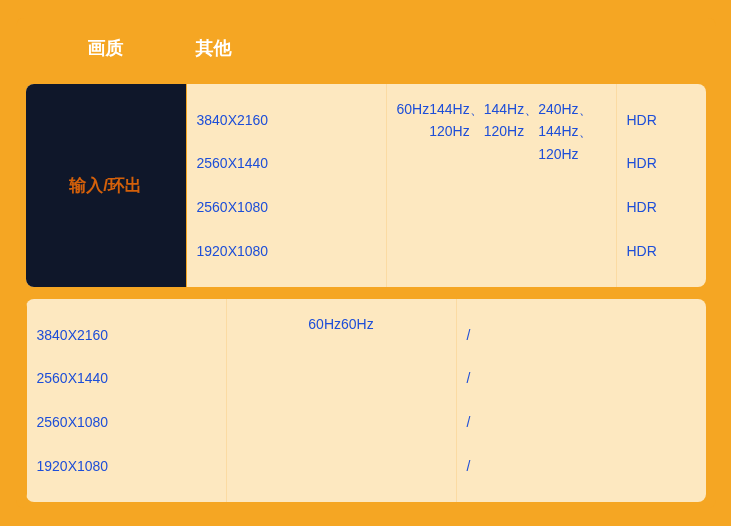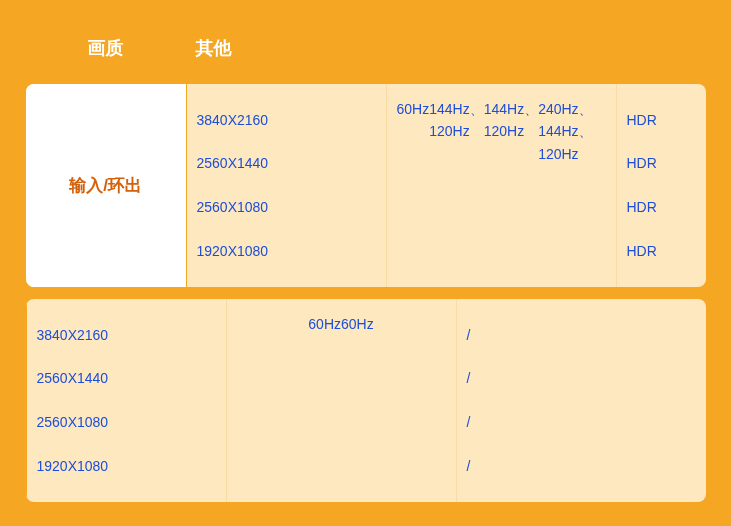--- a/index.html
+++ b/index.html
@@ -61,21 +61,21 @@
       margin: 6px 10px;
       background: #fde8c0;
       border-radius: 8px;
       overflow: hidden;
     }
 
     .row-label {
       display: flex;
       align-items: center;
       justify-content: center;
-      background: #ffffff;
+      background: #0f172a;
       color: #d4600a;
       font-size: 17px;
       font-weight: 700;
       padding: 0 10px;
       text-align: center;
     }
 
     .row-data {
       display: grid;
       grid-template-columns: 200px 230px 110px;

